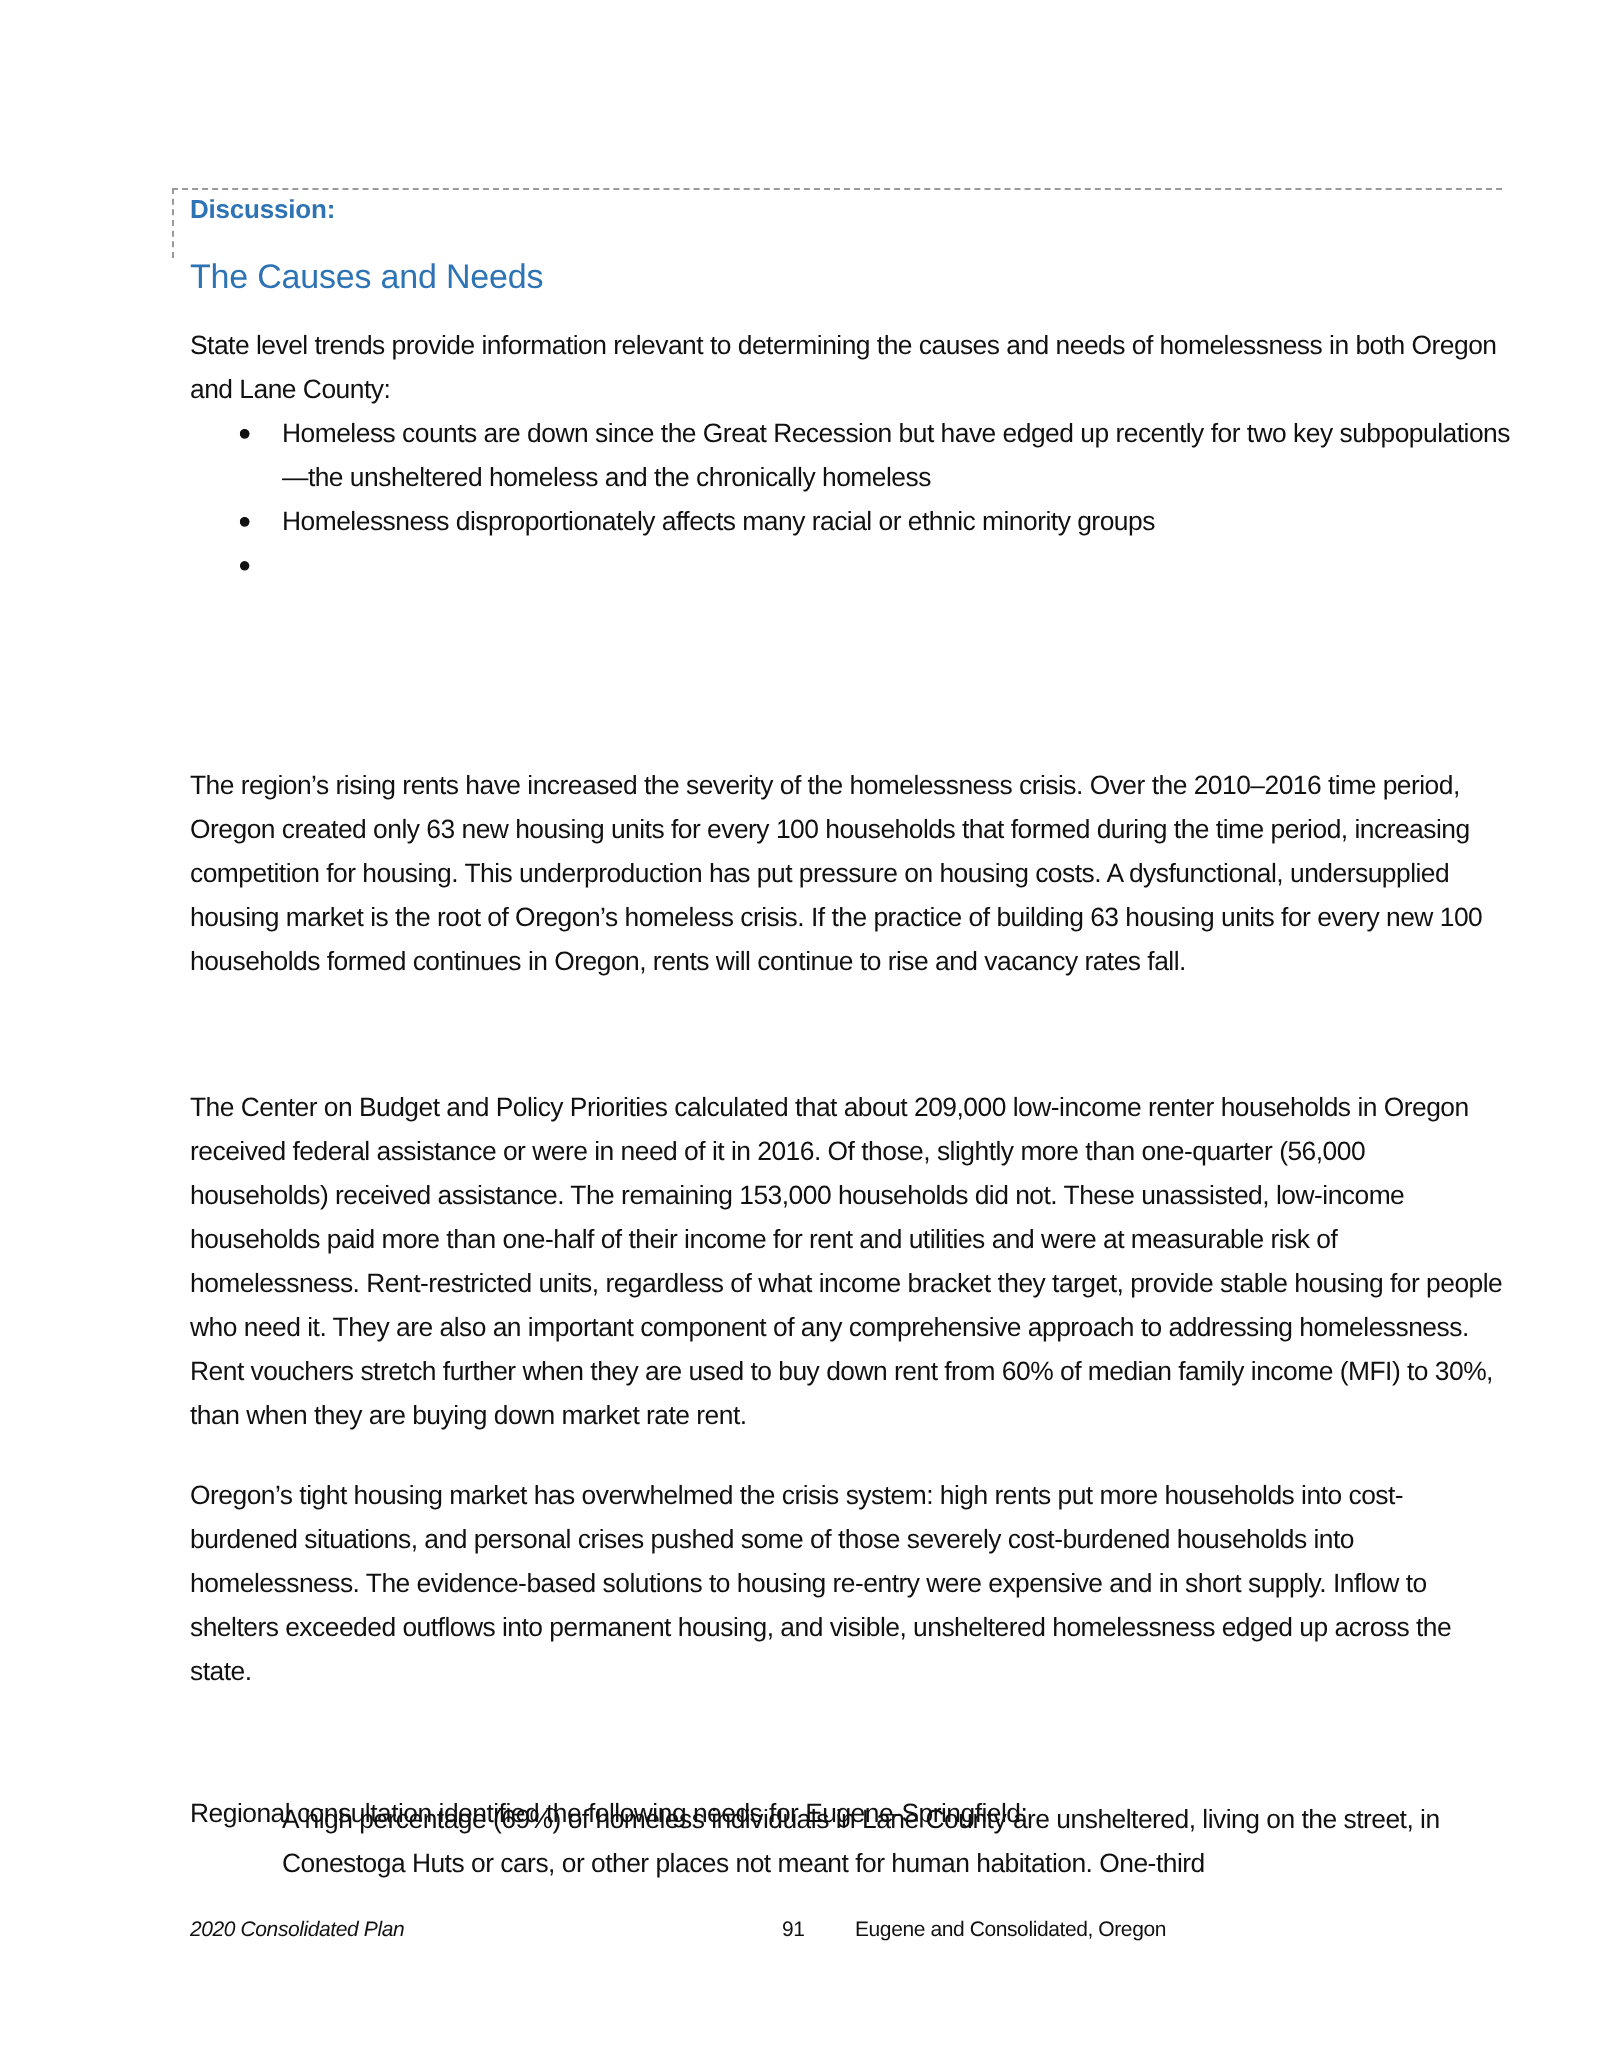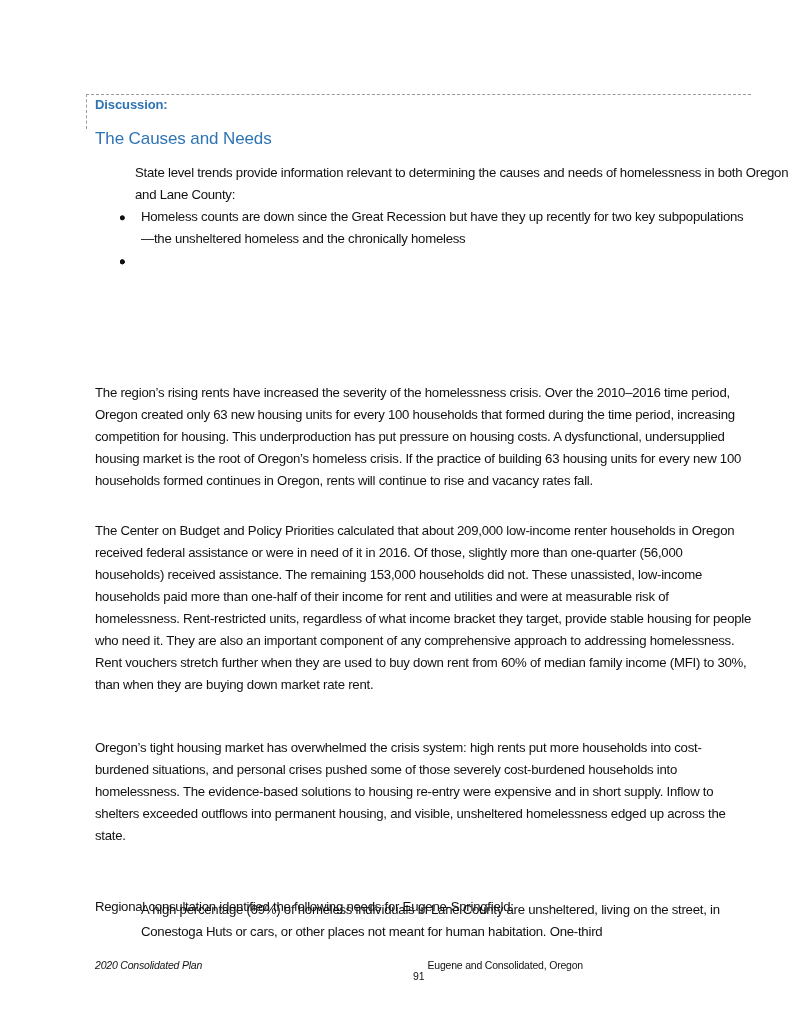--- a/index.html
+++ b/index.html
@@ -50,21 +50,21 @@
     .body-text {
       position: absolute;
       left: 95px;
       width: 660px;
       font-size: 13.2px;
       line-height: 22px;
       color: #111111;
       letter-spacing: -0.25px;
       margin: 0;
     }
-    .intro { top: 162px; margin-left: 40px; }
+    .intro { top: 162px; }
     .bullets {
       position: absolute;
       left: 95px;
       top: 206px;
       width: 660px;
       margin: 0;
       padding: 0;
       list-style: none;
       font-size: 13.2px;
       line-height: 22px;
@@ -75,42 +75,42 @@
       padding-left: 46px;
       margin: 0;
     }
     .bullets li .bullet {
       position: absolute;
       left: 24px;
       top: 0;
       font-size: 11px;
     }
     .p1 { top: 382px; }
-    .p2 { top: 520px; }
+    .p2 { top: 543px; }
     .p3 { top: 737px; }
     .p4 { top: 896px; }
     .quote {
       position: absolute;
       left: 141px;
       top: 899px;
       width: 616px;
       font-size: 13.2px;
       line-height: 22px;
       letter-spacing: -0.25px;
       margin: 0;
     }
     .footer {
       position: absolute;
       top: 959px;
       font-size: 10.5px;
       color: #111111;
       letter-spacing: -0.2px;
     }
     .footer-left { left: 95px; font-style: italic; }
-    .footer-center { left: 413px; margin-top: 11px; }
+    .footer-center { left: 391px; }
     .footer-right { right: 53px; }
   </style>
 </head>
 <body>
 
 <div class="page">
 
   <div class="discussion-frame"></div>
 
   <div class="discussion-label">Discussion:</div>
@@ -118,27 +118,28 @@
   <div class="subheading">The Causes and Needs</div>
 
   <p class="body-text intro">State level trends provide information relevant to determining the causes and needs of homelessness in both Oregon and Lane County:</p>
 
   <ul class="bullets">
     <li>
       <span class="bullet">●</span>
     </li>
     <li>
       <span class="bullet">●</span>
-      <span>Homeless counts are down since the Great Recession but have they up recently for two key subpopulations—the unsheltered homeless and the chronically homeless</span>
+      <span>Homeless counts are down since the Great Recession but have edged up recently for two key subpopulations—the unsheltered homeless and the chronically homeless</span>
     </li>
     <li>
       <span class="bullet">●</span>
     </li>
     <li>
       <span class="bullet">●</span>
+      <span>Homelessness disproportionately affects many racial or ethnic minority groups</span>
     </li>
     <li>
       <span class="bullet">●</span>
     </li>
   </ul>
 
   <p class="body-text p1">The region’s rising rents have increased the severity of the homelessness crisis. Over the 2010–2016 time period, Oregon created only 63 new housing units for every 100 households that formed during the time period, increasing competition for housing. This underproduction has put pressure on housing costs. A dysfunctional, undersupplied housing market is the root of Oregon’s homeless crisis. If the practice of building 63 housing units for every new 100 households formed continues in Oregon, rents will continue to rise and vacancy rates fall.</p>
 
   <p class="body-text p2">The Center on Budget and Policy Priorities calculated that about 209,000 low-income renter households in Oregon received federal assistance or were in need of it in 2016. Of those, slightly more than one-quarter (56,000 households) received assistance. The remaining 153,000 households did not. These unassisted, low-income households paid more than one-half of their income for rent and utilities and were at measurable risk of homelessness. Rent-restricted units, regardless of what income bracket they target, provide stable housing for people who need it. They are also an important component of any comprehensive approach to addressing homelessness. Rent vouchers stretch further when they are used to buy down rent from 60% of median family income (MFI) to 30%, than when they are buying down market rate rent.</p>
 

